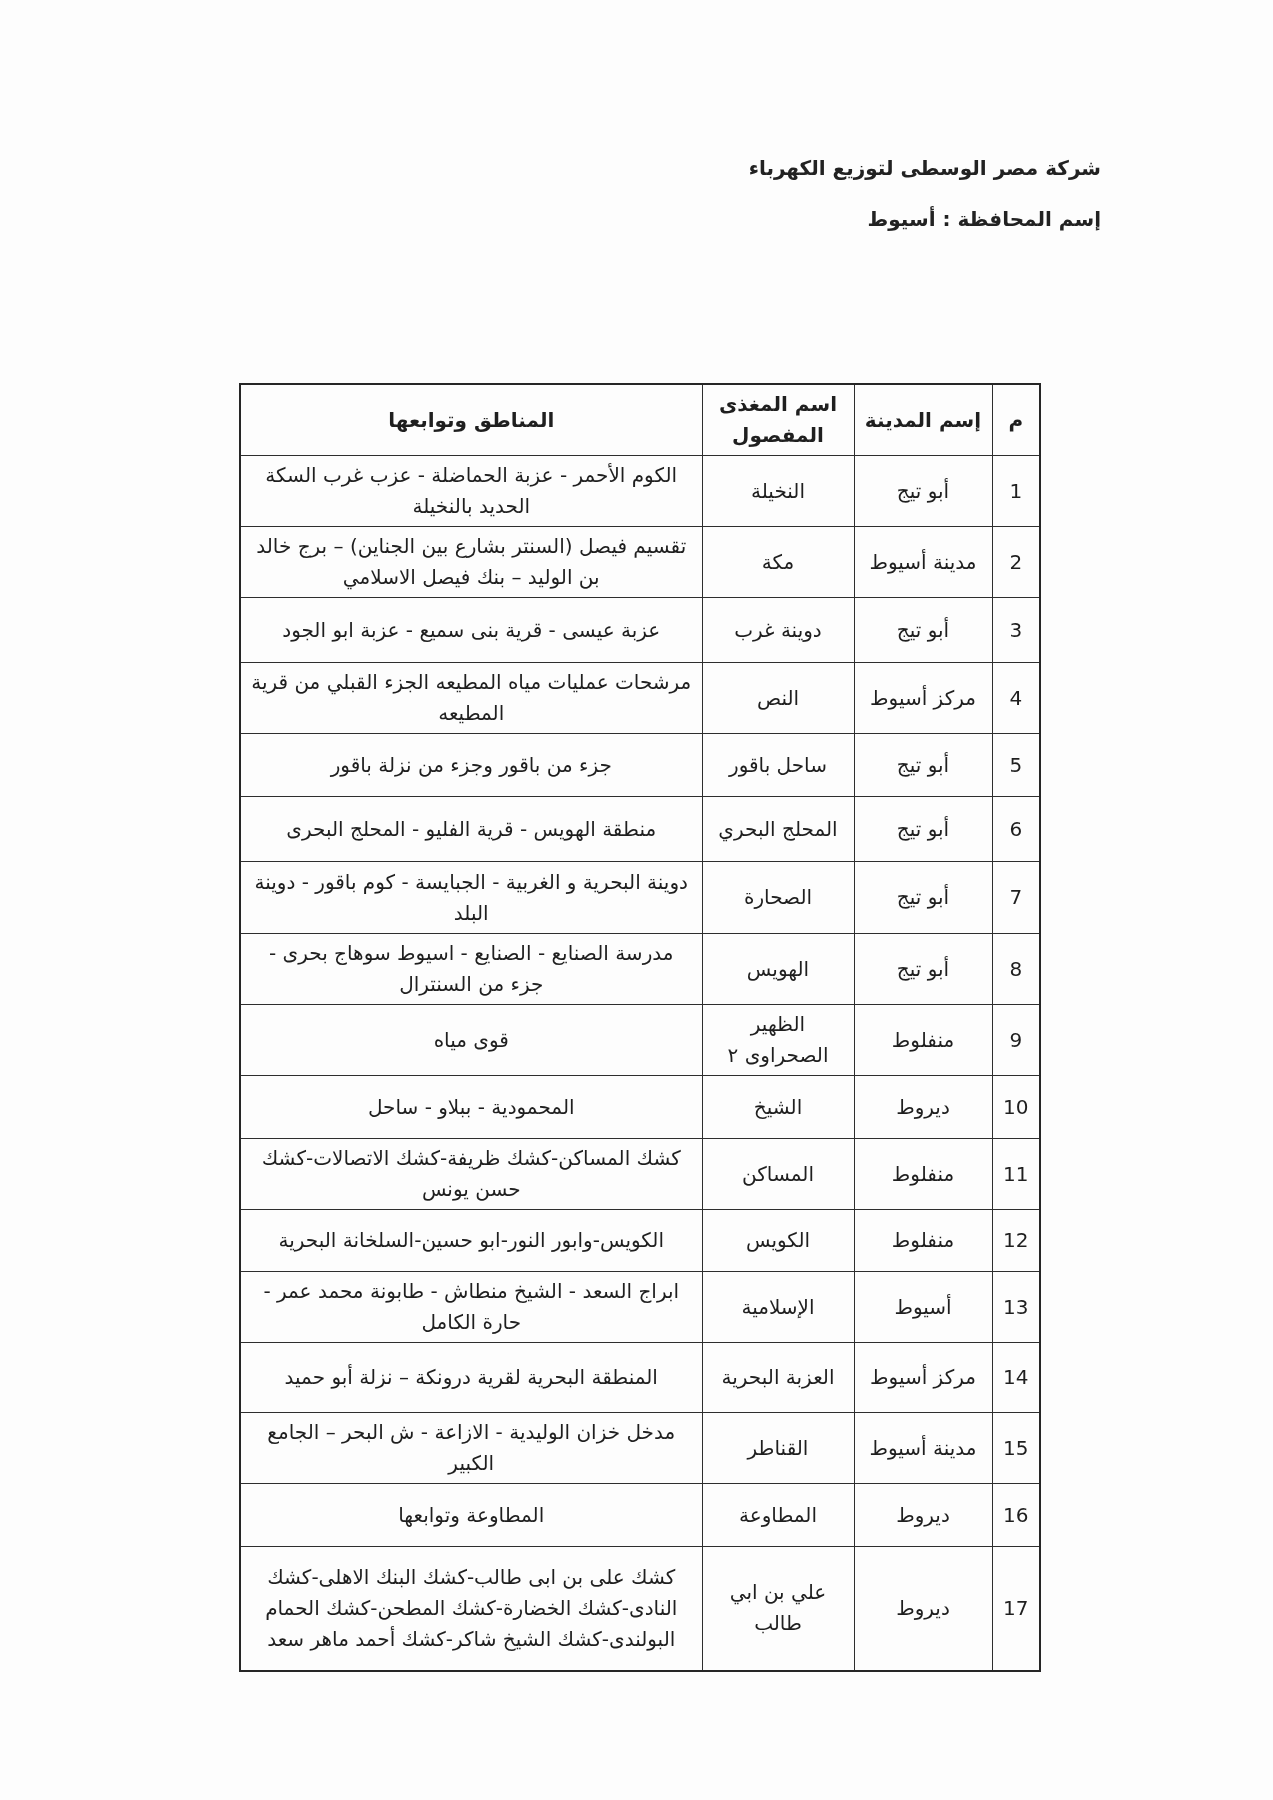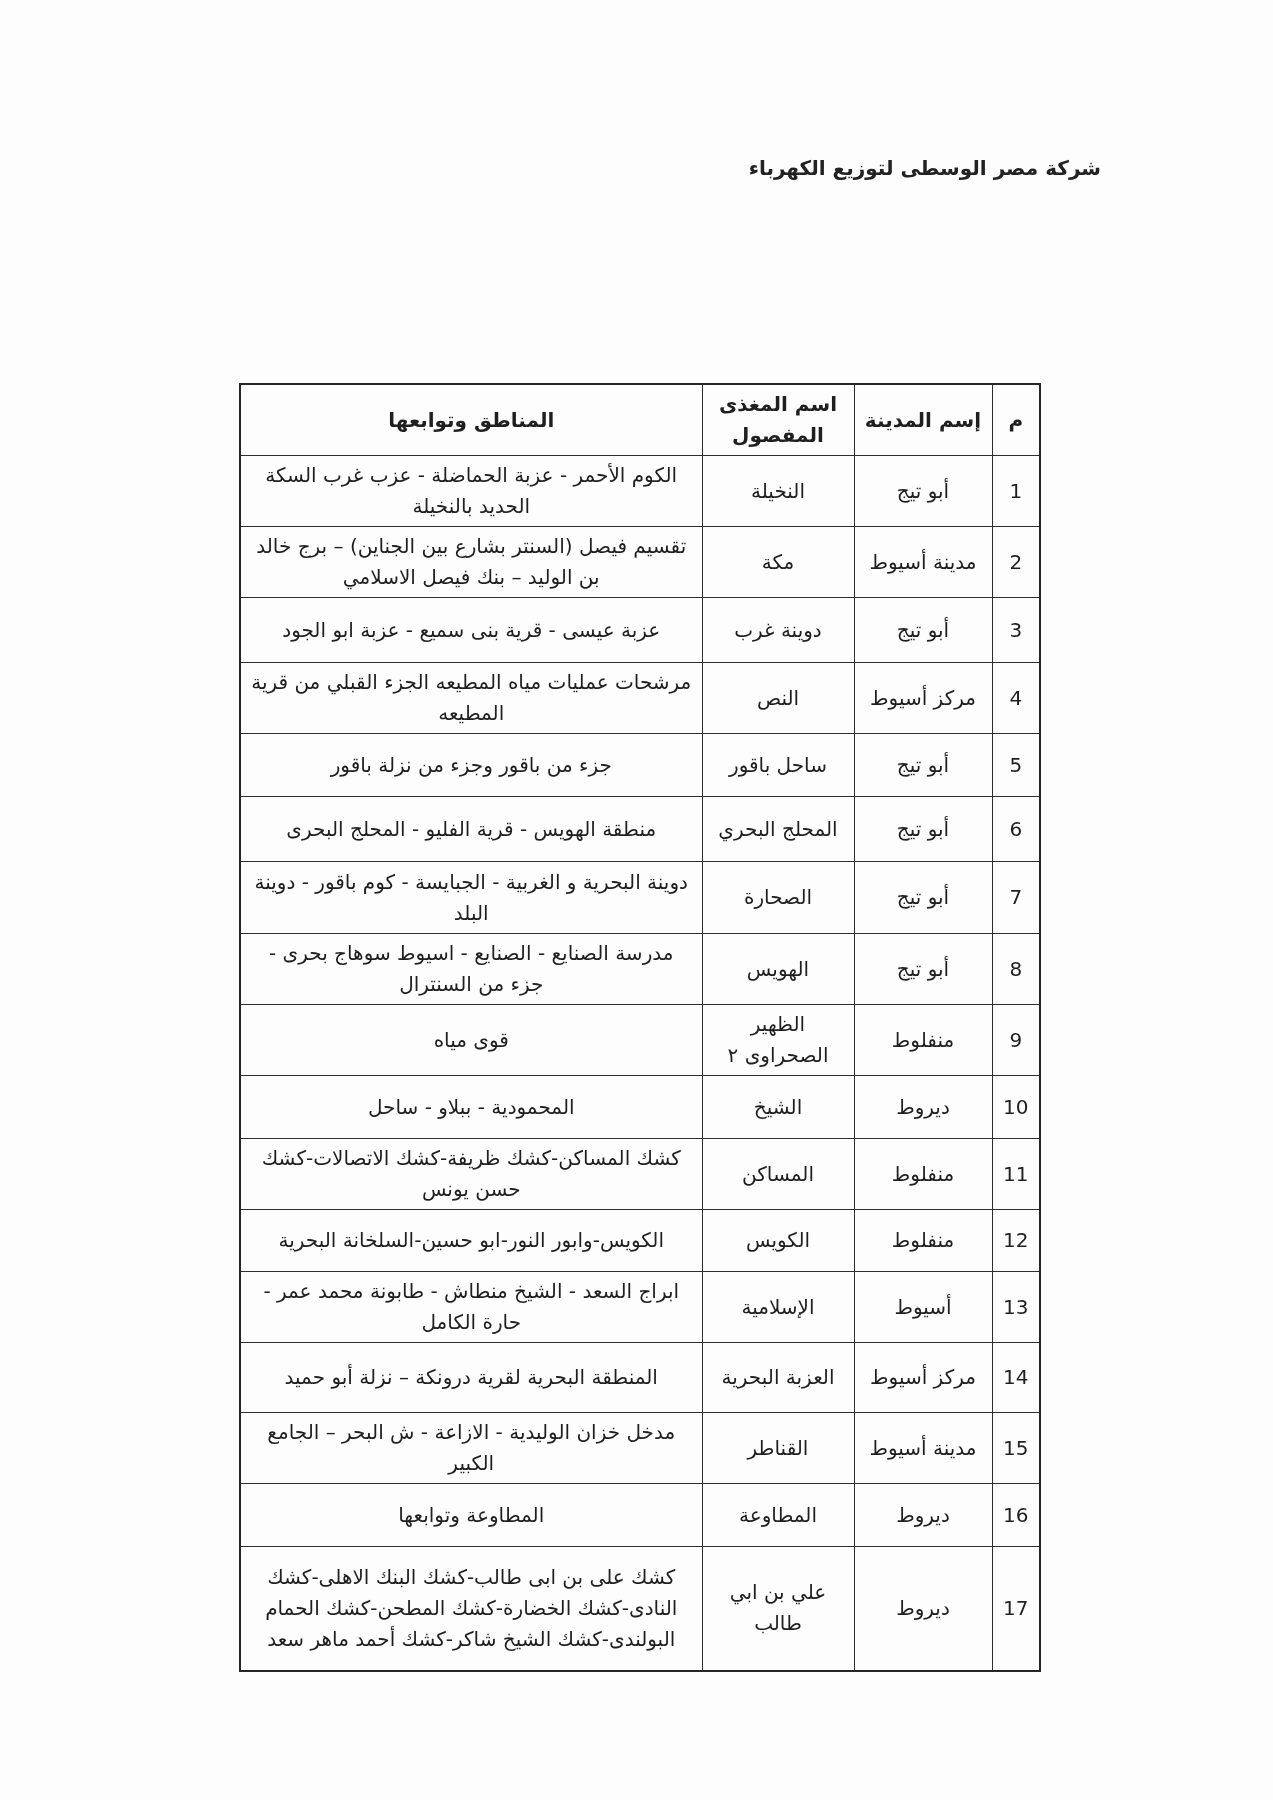--- a/index.html
+++ b/index.html
@@ -56,20 +56,21 @@
   col.c-areas { width: 462px; }
   td.cell-num { font-size: 22px; font-family: "DejaVu Sans", sans-serif; }
 </style>
 </head>
 <body>
 
 <div class="page">
 
   <div class="doc-header">
     <div class="h-line">شركة مصر الوسطى لتوزيع الكهرباء</div>
+    <div class="h-line">إسم المحافظة : أسيوط</div>
   </div>
 
   <table class="outage">
     <colgroup>
       <col class="c-num">
         <col class="c-city">
         <col class="c-feeder">
         <col class="c-areas">
     </colgroup>
     <thead>

